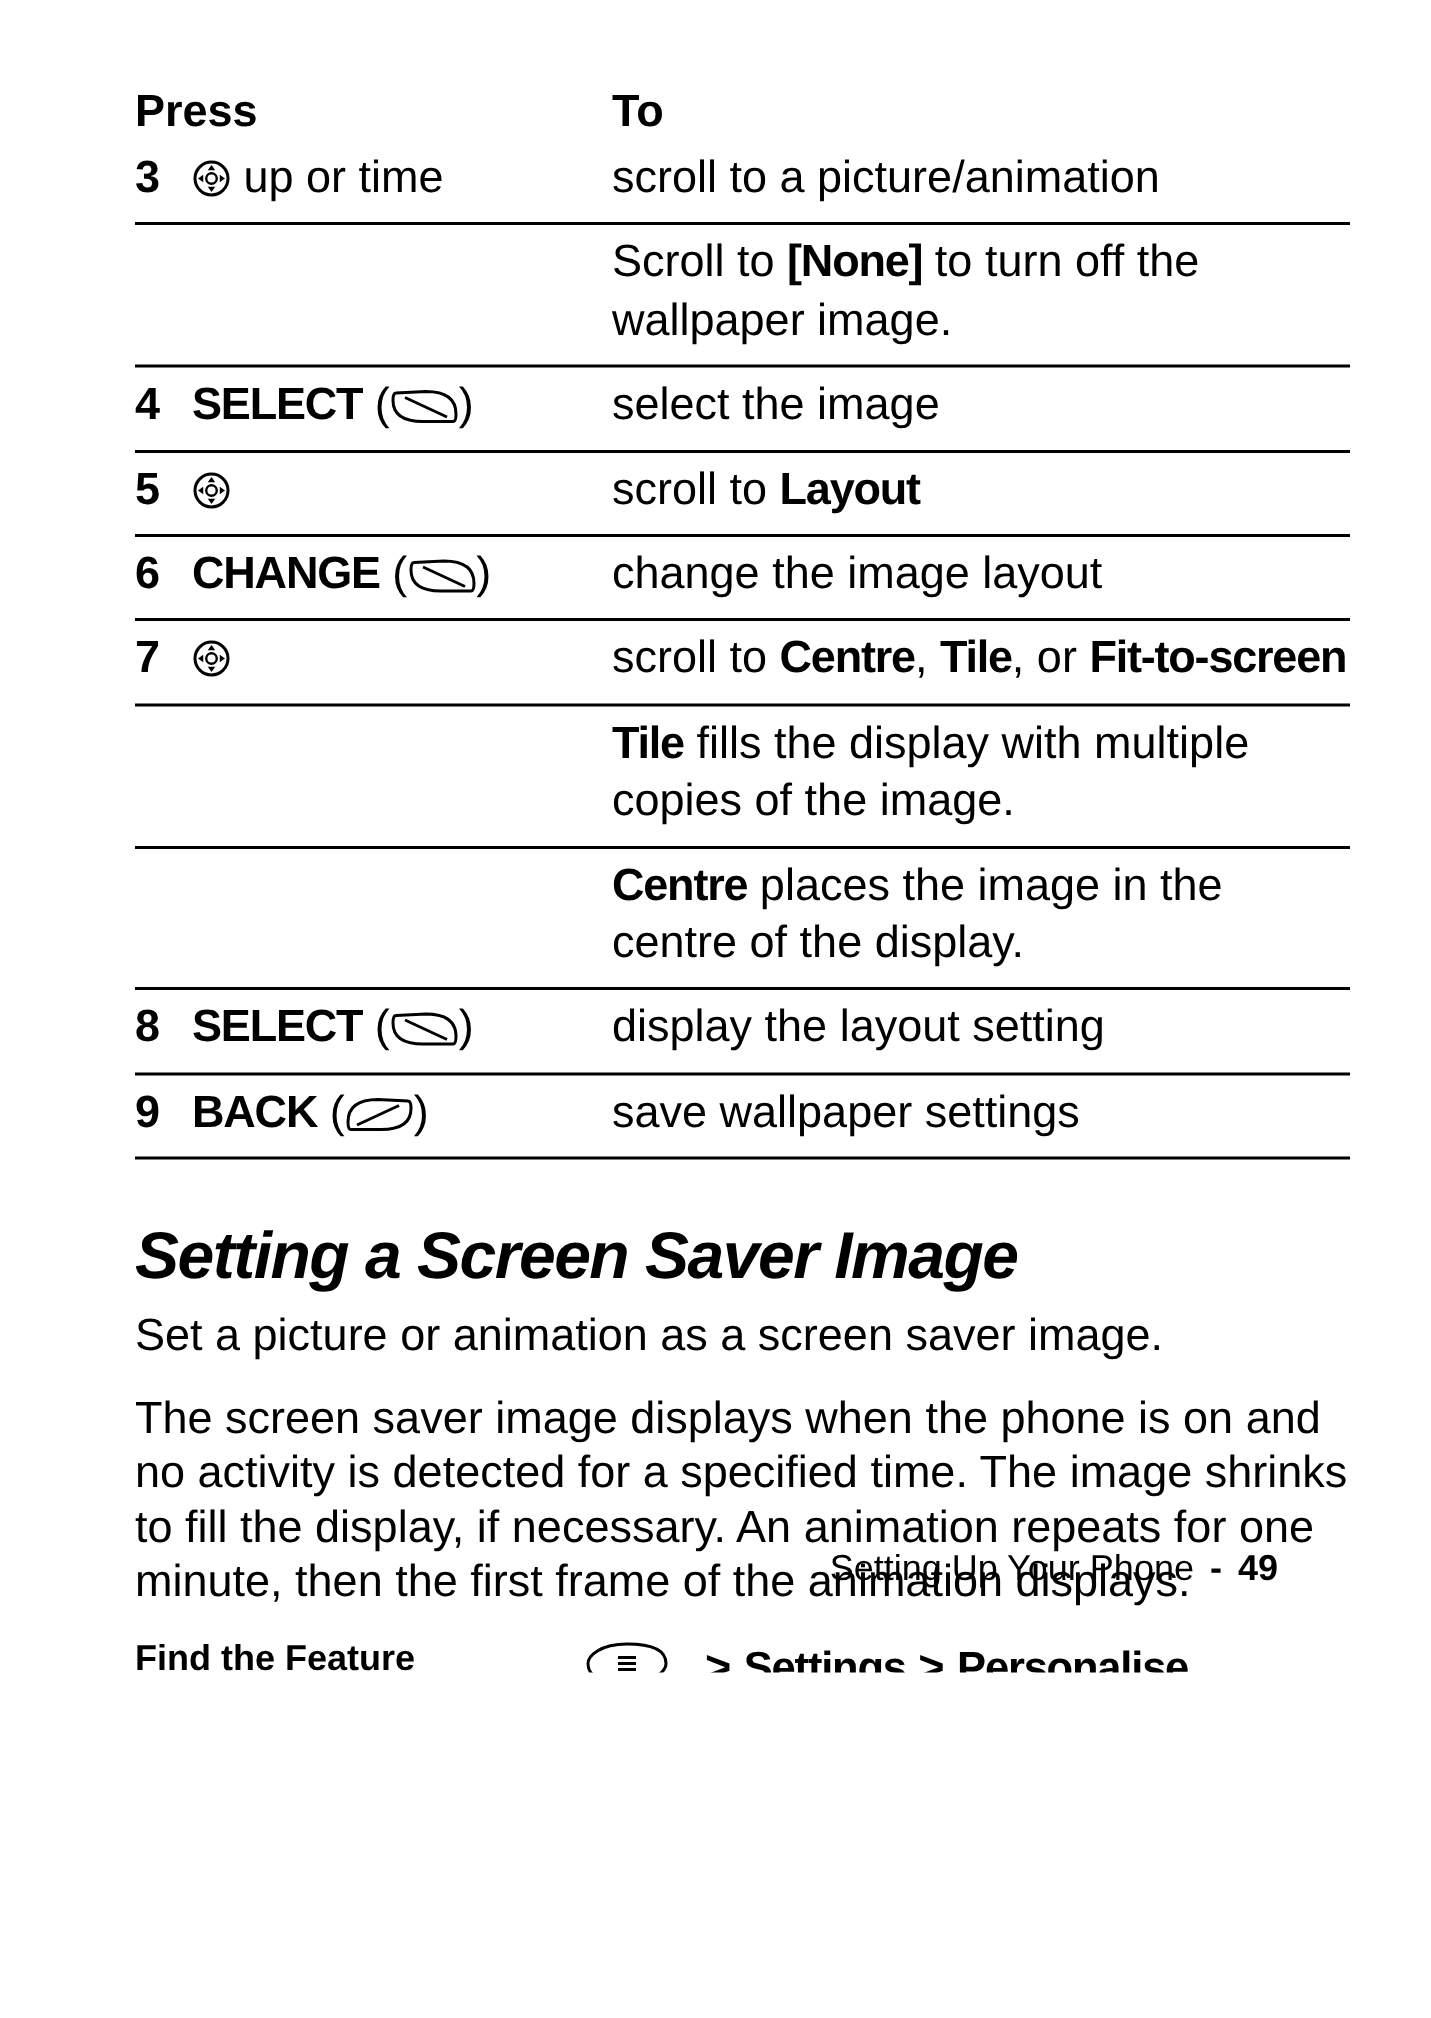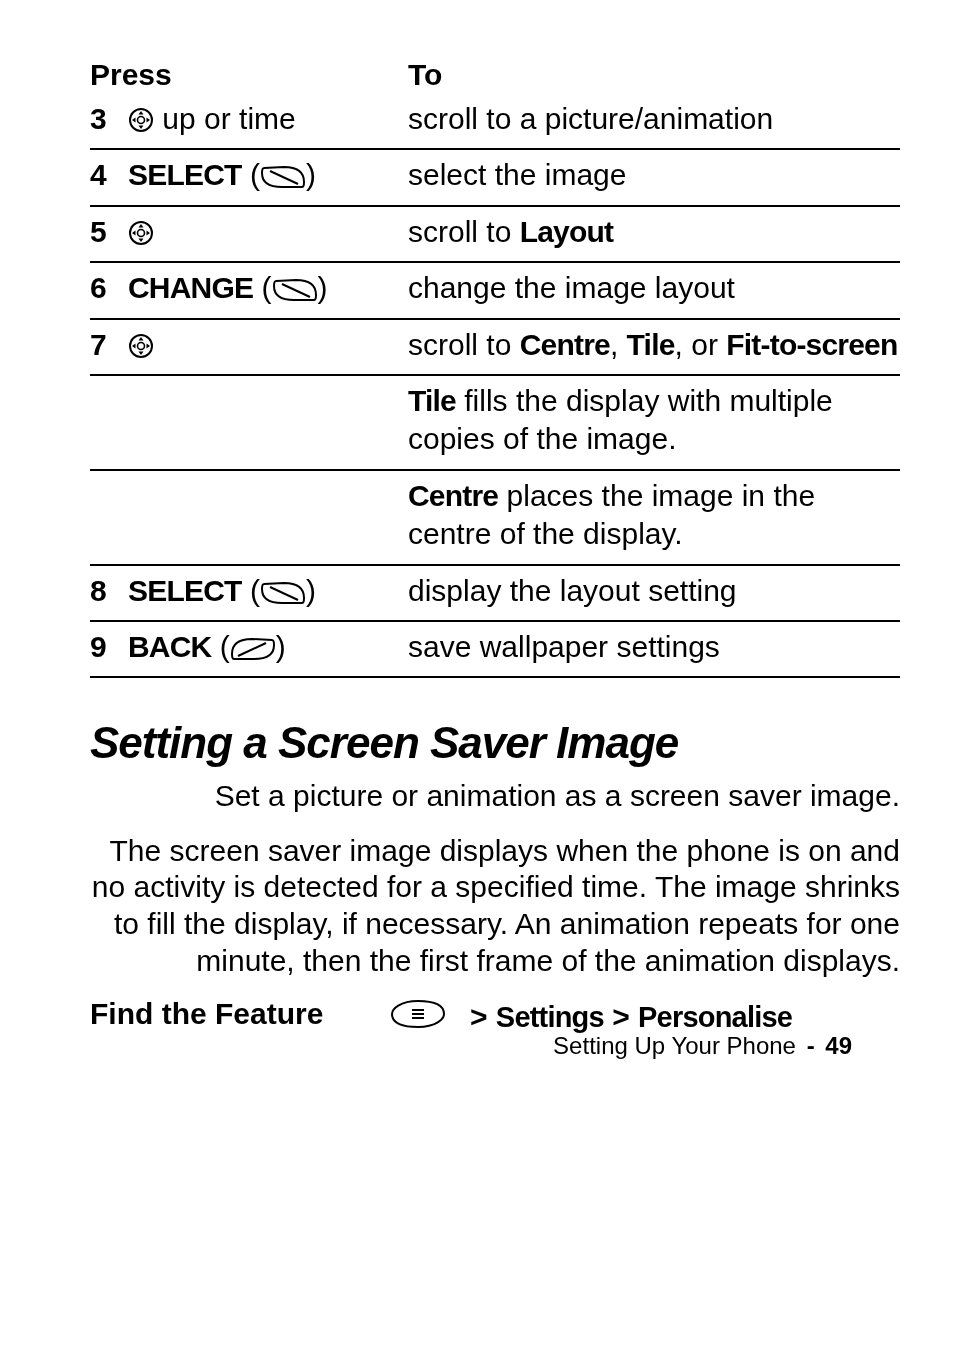--- a/index.html
+++ b/index.html
@@ -74,32 +74,31 @@
     font-style: italic;
     font-weight: bold;
     font-size: 44px;
     margin: 40px 0 4px 0;
     letter-spacing: -1px;
   }
   p.body {
     font-size: 30px;
     margin: 10px 0 18px 0;
     line-height: 1.22;
-    text-align: right;
   }
 
   
   .ftf {
     display: flex;
     align-items: flex-start;
     margin-top: 10px;
   }
   .ftf-left {
     font-weight: bold;
-    font-size: 30px;
+    font-size: 24px;
     width: 300px;
     flex: 0 0 300px;
   }
   .ftf-icon {
     flex: 0 0 80px;
     text-align: left;
     padding-top: 2px;
   }
   .ftf-right {
     font-size: 30px;
@@ -174,20 +173,27 @@
       <td class="press-cell">
         <span class="icon-wrap">
           <svg class="ico-nav" viewBox="0 0 26 26">
                 <use href="#svg-nav"></use>
               </svg>
         </span>
         <span>up or time</span>
       </td>
       <td>
         <span>scroll to a picture/animation</span>
+      </td>
+    </tr>
+    <tr class="row sep">
+      <td></td>
+          <td></td>
+      <td>
+        <span>Scroll to </span><span class="disp">[None]</span><span> to turn off the wallpaper image.</span>
       </td>
     </tr>
 
     <tr class="row sep">
       <td class="step-cell">4</td>
       <td class="press-cell">
         <span class="disp">SELECT</span>
         <span class="paren"> (</span><span class="icon-wrap">
           <svg class="ico-soft" viewBox="0 0 46 24">
                 <use href="#svg-soft-right"></use>

